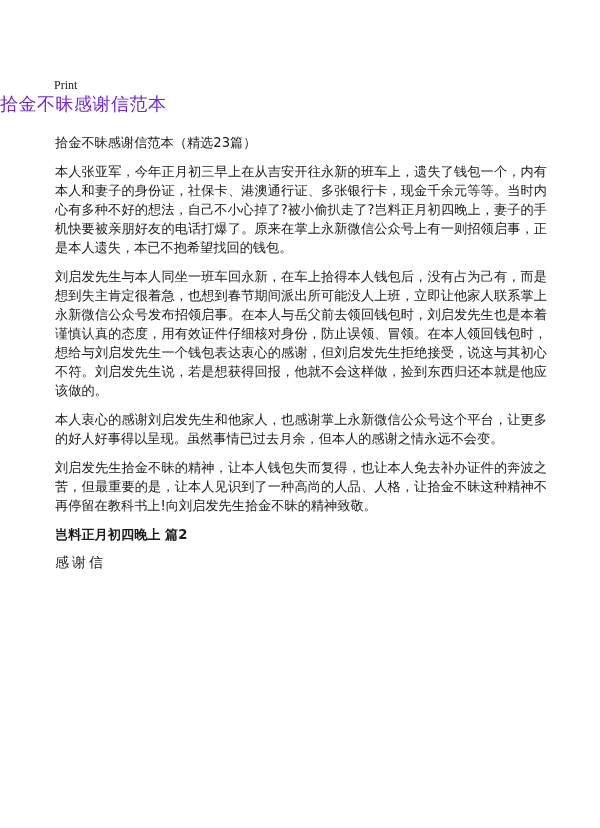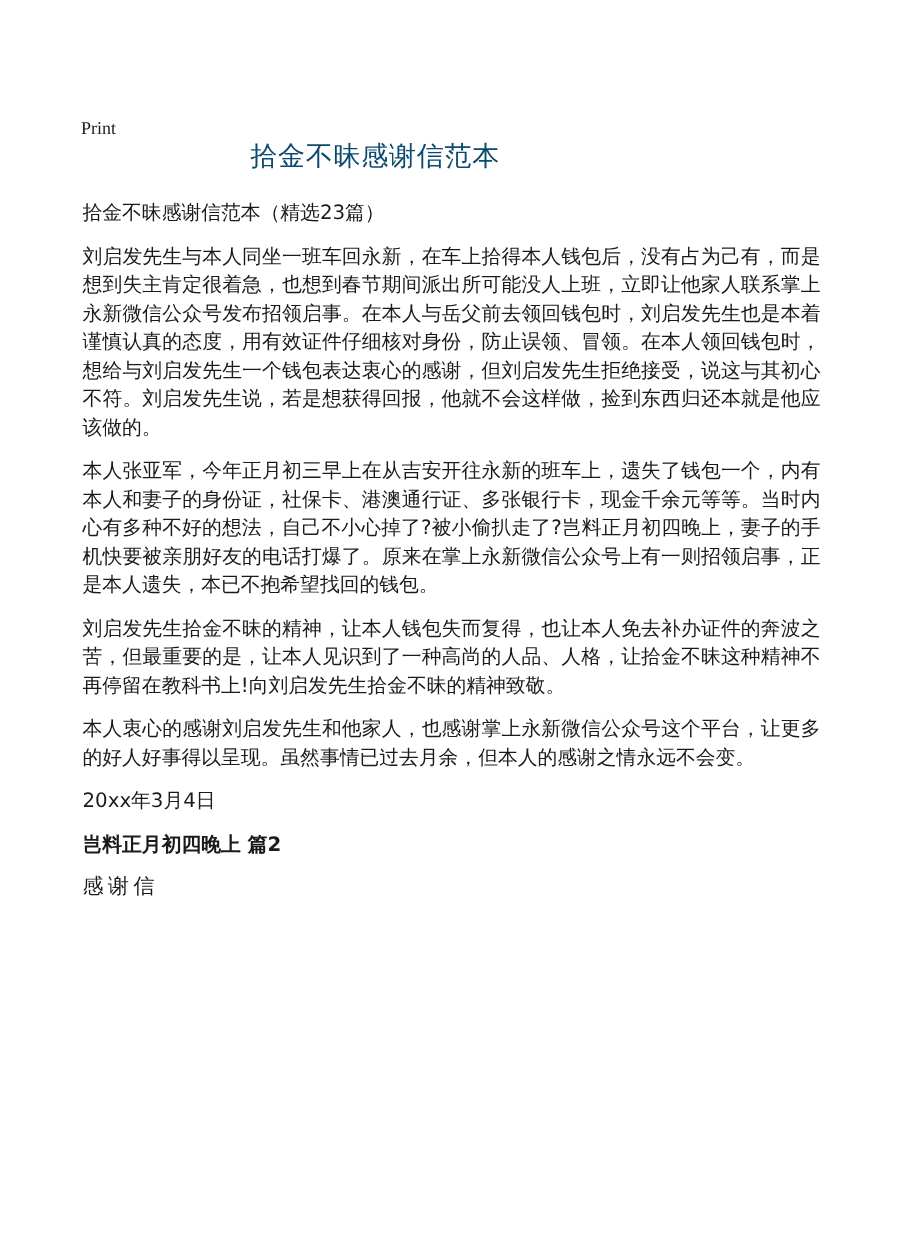--- a/index.html
+++ b/index.html
@@ -9,21 +9,21 @@
     color: #1a1a1a;
   }
   .page { position: relative; width: 600px; height: 828px; }
   .print-label {
     position: absolute; left: 54px; top: 47px;
     font-family: "Liberation Serif", "DejaVu Serif", serif;
     font-size: 12px; color: #222; margin-top: 31px;
   }
   .doc-title {
     position: absolute; left: 0; width: 500px; top: 80px;
-    text-align: center; font-size: 18px; font-weight: normal; color: #0c4a6e;
+    text-align: left; font-size: 18px; font-weight: normal; color: #6d28d9;
     letter-spacing: 0.5px;
   }
   .content {
     position: absolute; left: 55px; top: 133px; width: 492px;
     font-size: 13.2px; line-height: 19px;
   }
   .subtitle { margin: 0 0 10px 0; }
   .section-title { font-weight: bold; margin: 0 0 9px 0; font-size: 13.2px; }
   .para { margin: 0 0 10px 0; text-align: justify; }
   .date { margin: 0 0 10px 0; }
@@ -33,25 +33,24 @@
 <body>
 
 <div class="page">
   <div class="print-label">Print</div>
   <h1 class="doc-title">拾金不昧感谢信范本</h1>
 
   <div class="content">
     <p class="subtitle">拾金不昧感谢信范本（精选23篇）</p>
 
     <div>
+      <p class="para">本人张亚军，今年正月初三早上在从吉安开往永新的班车上，遗失了钱包一个，内有本人和妻子的身份证，社保卡、港澳通行证、多张银行卡，现金千余元等等。当时内心有多种不好的想法，自己不小心掉了?被小偷扒走了?岂料正月初四晚上，妻子的手机快要被亲朋好友的电话打爆了。原来在掌上永新微信公众号上有一则招领启事，正是本人遗失，本已不抱希望找回的钱包。</p>
       <p class="para">刘启发先生与本人同坐一班车回永新，在车上拾得本人钱包后，没有占为己有，而是想到失主肯定很着急，也想到春节期间派出所可能没人上班，立即让他家人联系掌上永新微信公众号发布招领启事。在本人与岳父前去领回钱包时，刘启发先生也是本着谨慎认真的态度，用有效证件仔细核对身份，防止误领、冒领。在本人领回钱包时，想给与刘启发先生一个钱包表达衷心的感谢，但刘启发先生拒绝接受，说这与其初心不符。刘启发先生说，若是想获得回报，他就不会这样做，捡到东西归还本就是他应该做的。</p>
-      <p class="para">本人张亚军，今年正月初三早上在从吉安开往永新的班车上，遗失了钱包一个，内有本人和妻子的身份证，社保卡、港澳通行证、多张银行卡，现金千余元等等。当时内心有多种不好的想法，自己不小心掉了?被小偷扒走了?岂料正月初四晚上，妻子的手机快要被亲朋好友的电话打爆了。原来在掌上永新微信公众号上有一则招领启事，正是本人遗失，本已不抱希望找回的钱包。</p>
+      <p class="para">本人衷心的感谢刘启发先生和他家人，也感谢掌上永新微信公众号这个平台，让更多的好人好事得以呈现。虽然事情已过去月余，但本人的感谢之情永远不会变。</p>
       <p class="para">刘启发先生拾金不昧的精神，让本人钱包失而复得，也让本人免去补办证件的奔波之苦，但最重要的是，让本人见识到了一种高尚的人品、人格，让拾金不昧这种精神不再停留在教科书上!向刘启发先生拾金不昧的精神致敬。</p>
-      <p class="para">本人衷心的感谢刘启发先生和他家人，也感谢掌上永新微信公众号这个平台，让更多的好人好事得以呈现。虽然事情已过去月余，但本人的感谢之情永远不会变。</p>
-      <p class="date">20xx年3月4日</p>
     </div>
 
     <div>
       <p class="section-title">岂料正月初四晚上 篇2</p>
       <p class="salutation">感谢信</p>
     </div>
   </div>
 </div>
 
 </body></html>

